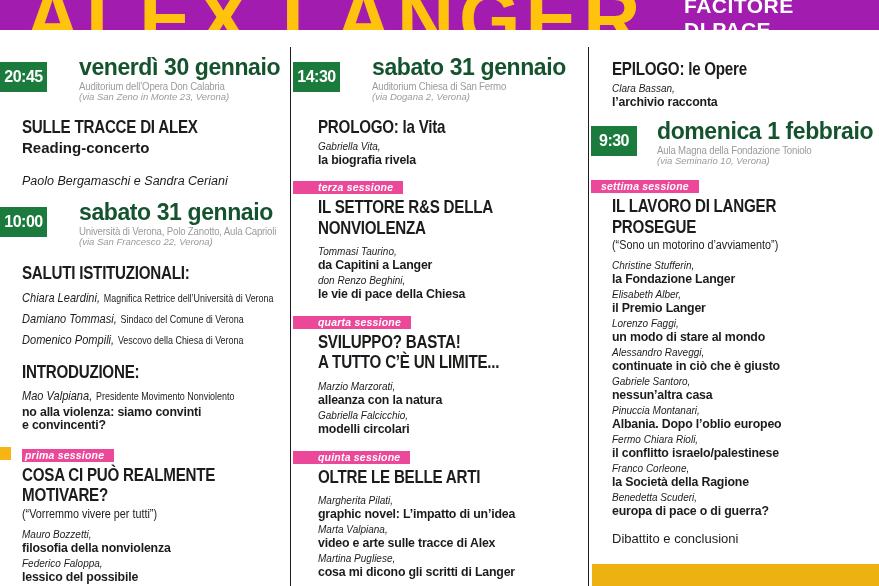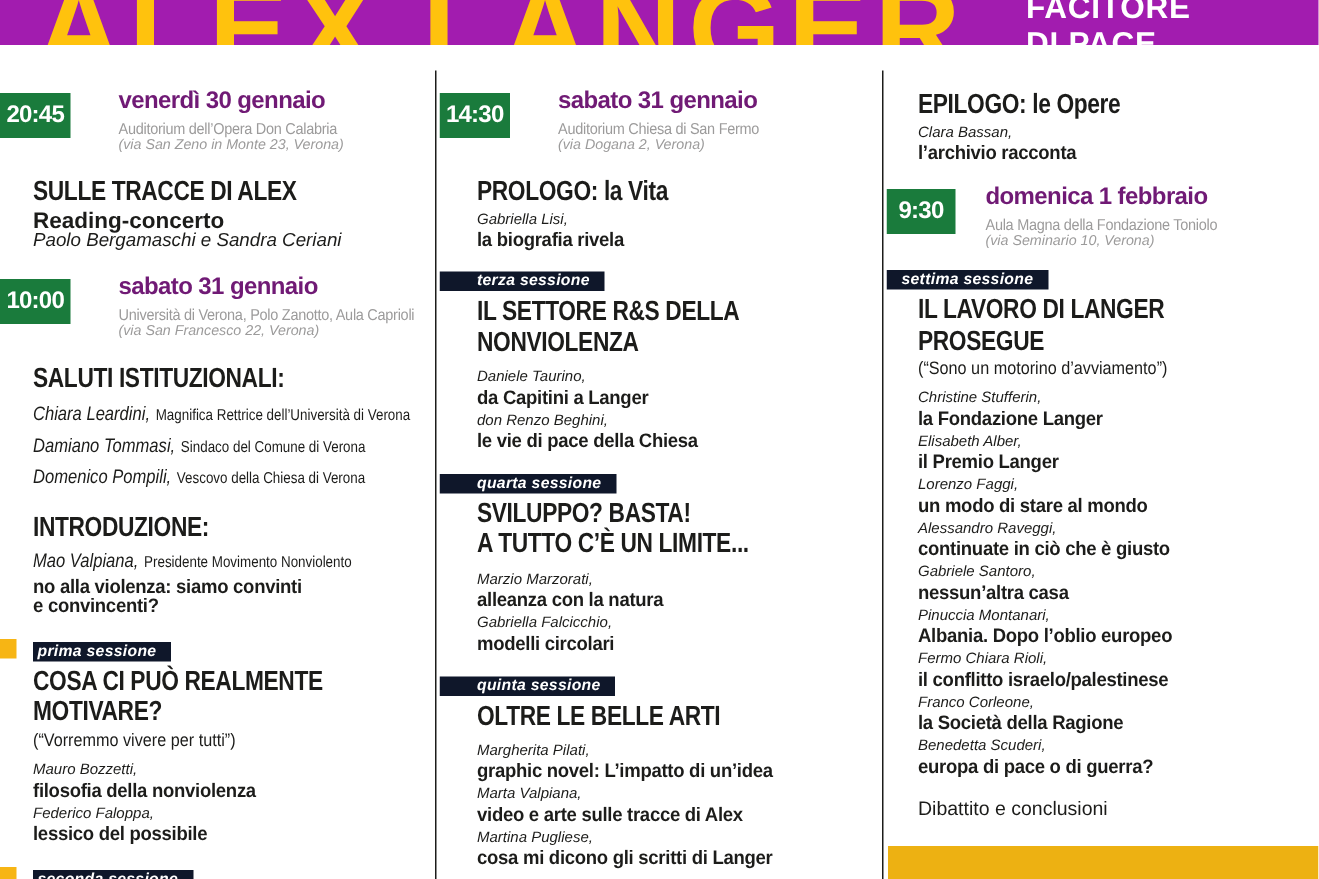--- a/index.html
+++ b/index.html
@@ -31,44 +31,44 @@
   #col3 .block{margin-left:21px;}
   
   .datehead{position:relative;padding-left:79px;margin-left:0 !important;}
   #col3 .datehead{padding-left:66px;}
   .timebox{
     position:absolute;left:0;top:5px;width:47px;height:30px;background:#1A7B3C;
     color:#fff;font-weight:bold;font-size:16px;letter-spacing:-.5px;
     display:flex;align-items:center;justify-content:center;
   }
   #col3 .timebox{width:46px;}
-  .date{color:#701a75;font-weight:bold;font-size:16px;line-height:21px;letter-spacing:-.4px;white-space:nowrap;}
+  .date{color:#14532d;font-weight:bold;font-size:23px;line-height:21px;letter-spacing:-.4px;white-space:nowrap;}
   .venue{color:#9C9B9B;font-size:10.5px;line-height:12px;margin-top:2px;letter-spacing:-.2px;
          white-space:nowrap;transform:scaleX(.92);transform-origin:left top;}
   .addr{color:#9C9B9B;font-size:9.5px;font-style:italic;line-height:10px;white-space:nowrap;}
   
   .sect-title{
     font-size:18.5px;font-weight:bold;line-height:1.1;letter-spacing:-.3px;
     white-space:pre;transform:scaleX(.82);transform-origin:left top;
   }
   .quote{font-size:12px;line-height:14px;margin-top:1px;white-space:nowrap;
          transform:scaleX(.9);transform-origin:left top;}
   .genre{font-size:15px;font-weight:bold;margin-top:5px;line-height:12px;}
-  .performers{font-size:12.5px;font-style:italic;margin-top:0;line-height:13px;}
+  .performers{font-size:12.5px;font-style:italic;margin-top:21px;line-height:13px;}
   .person-line{margin-top:6px;white-space:nowrap;transform:scaleX(.85);transform-origin:left top;line-height:13px;}
   .name-i{font-size:13px;font-style:italic;}
   .role{font-size:10.5px;}
   .talk{margin-top:4px;}
   .talks{margin-top:8px;}
   .speaker{font-size:10px;font-style:italic;line-height:11px;white-space:nowrap;}
   .topic{font-size:13px;font-weight:bold;line-height:13px;margin-top:1px;letter-spacing:-.2px;white-space:nowrap;
          transform:scaleX(.95);transform-origin:left top;}
   .label-row{position:relative;line-height:13px;}
   .session-label{
-    display:inline-block;background:#0f172a;color:#fff;font-size:10.5px;font-weight:bold;
+    display:inline-block;background:#ec4899;color:#fff;font-size:10.5px;font-weight:bold;
     font-style:italic;line-height:12px;padding:0 10px 1px 3px;letter-spacing:.2px;white-space:nowrap;
   }
   #col1 .label-notch{position:absolute;left:-22px;top:0;width:11px;height:13px;background:#F7B514;}
   #col2 .session-label{margin-left:-25px;padding-left:25px;}
   #col3 .session-label{margin-left:-21px;padding-left:10px;}
   .sect-title{margin-top:3px;}
   .closing{font-size:13px;margin-top:14px;}
   
   .infobox{
     margin-left:1px;margin-top:18px;background:#EDB112;color:#fff;
@@ -170,35 +170,35 @@
     <div class="timebox">14:30</div>
     <div class="date">sabato 31 gennaio</div>
     <div class="venue">Auditorium Chiesa di San Fermo</div>
     <div class="addr">(via Dogana 2, Verona)</div>
   </div>
 
   <div class="block" style="margin-top:15px">
     <div class="sect-title">PROLOGO: la Vita</div>
     <div class="talks" style="margin-top:4px">
       <div class="talk">
-        <div class="speaker">Gabriella Lisi,</div>
+        <div class="speaker">Gabriella Vita,</div>
         <div class="topic">la biografia rivela</div>
       </div>
     </div>
   </div>
 
   <div class="block" style="margin-top:13px">
     <div class="label-row">
       <span class="session-label">terza sessione</span>
     </div>
     <div class="sect-title">IL SETTORE R&amp;S DELLA
 NONVIOLENZA</div>
     <div class="talks">
       <div class="talk">
-        <div class="speaker">Daniele Taurino,</div>
+        <div class="speaker">Tommasi Taurino,</div>
         <div class="topic">da Capitini a Langer</div>
       </div>
       <div class="talk">
         <div class="speaker">don Renzo Beghini,</div>
         <div class="topic">le vie di pace della Chiesa</div>
       </div>
     </div>
   </div>
 
   <div class="block" style="margin-top:14px">

